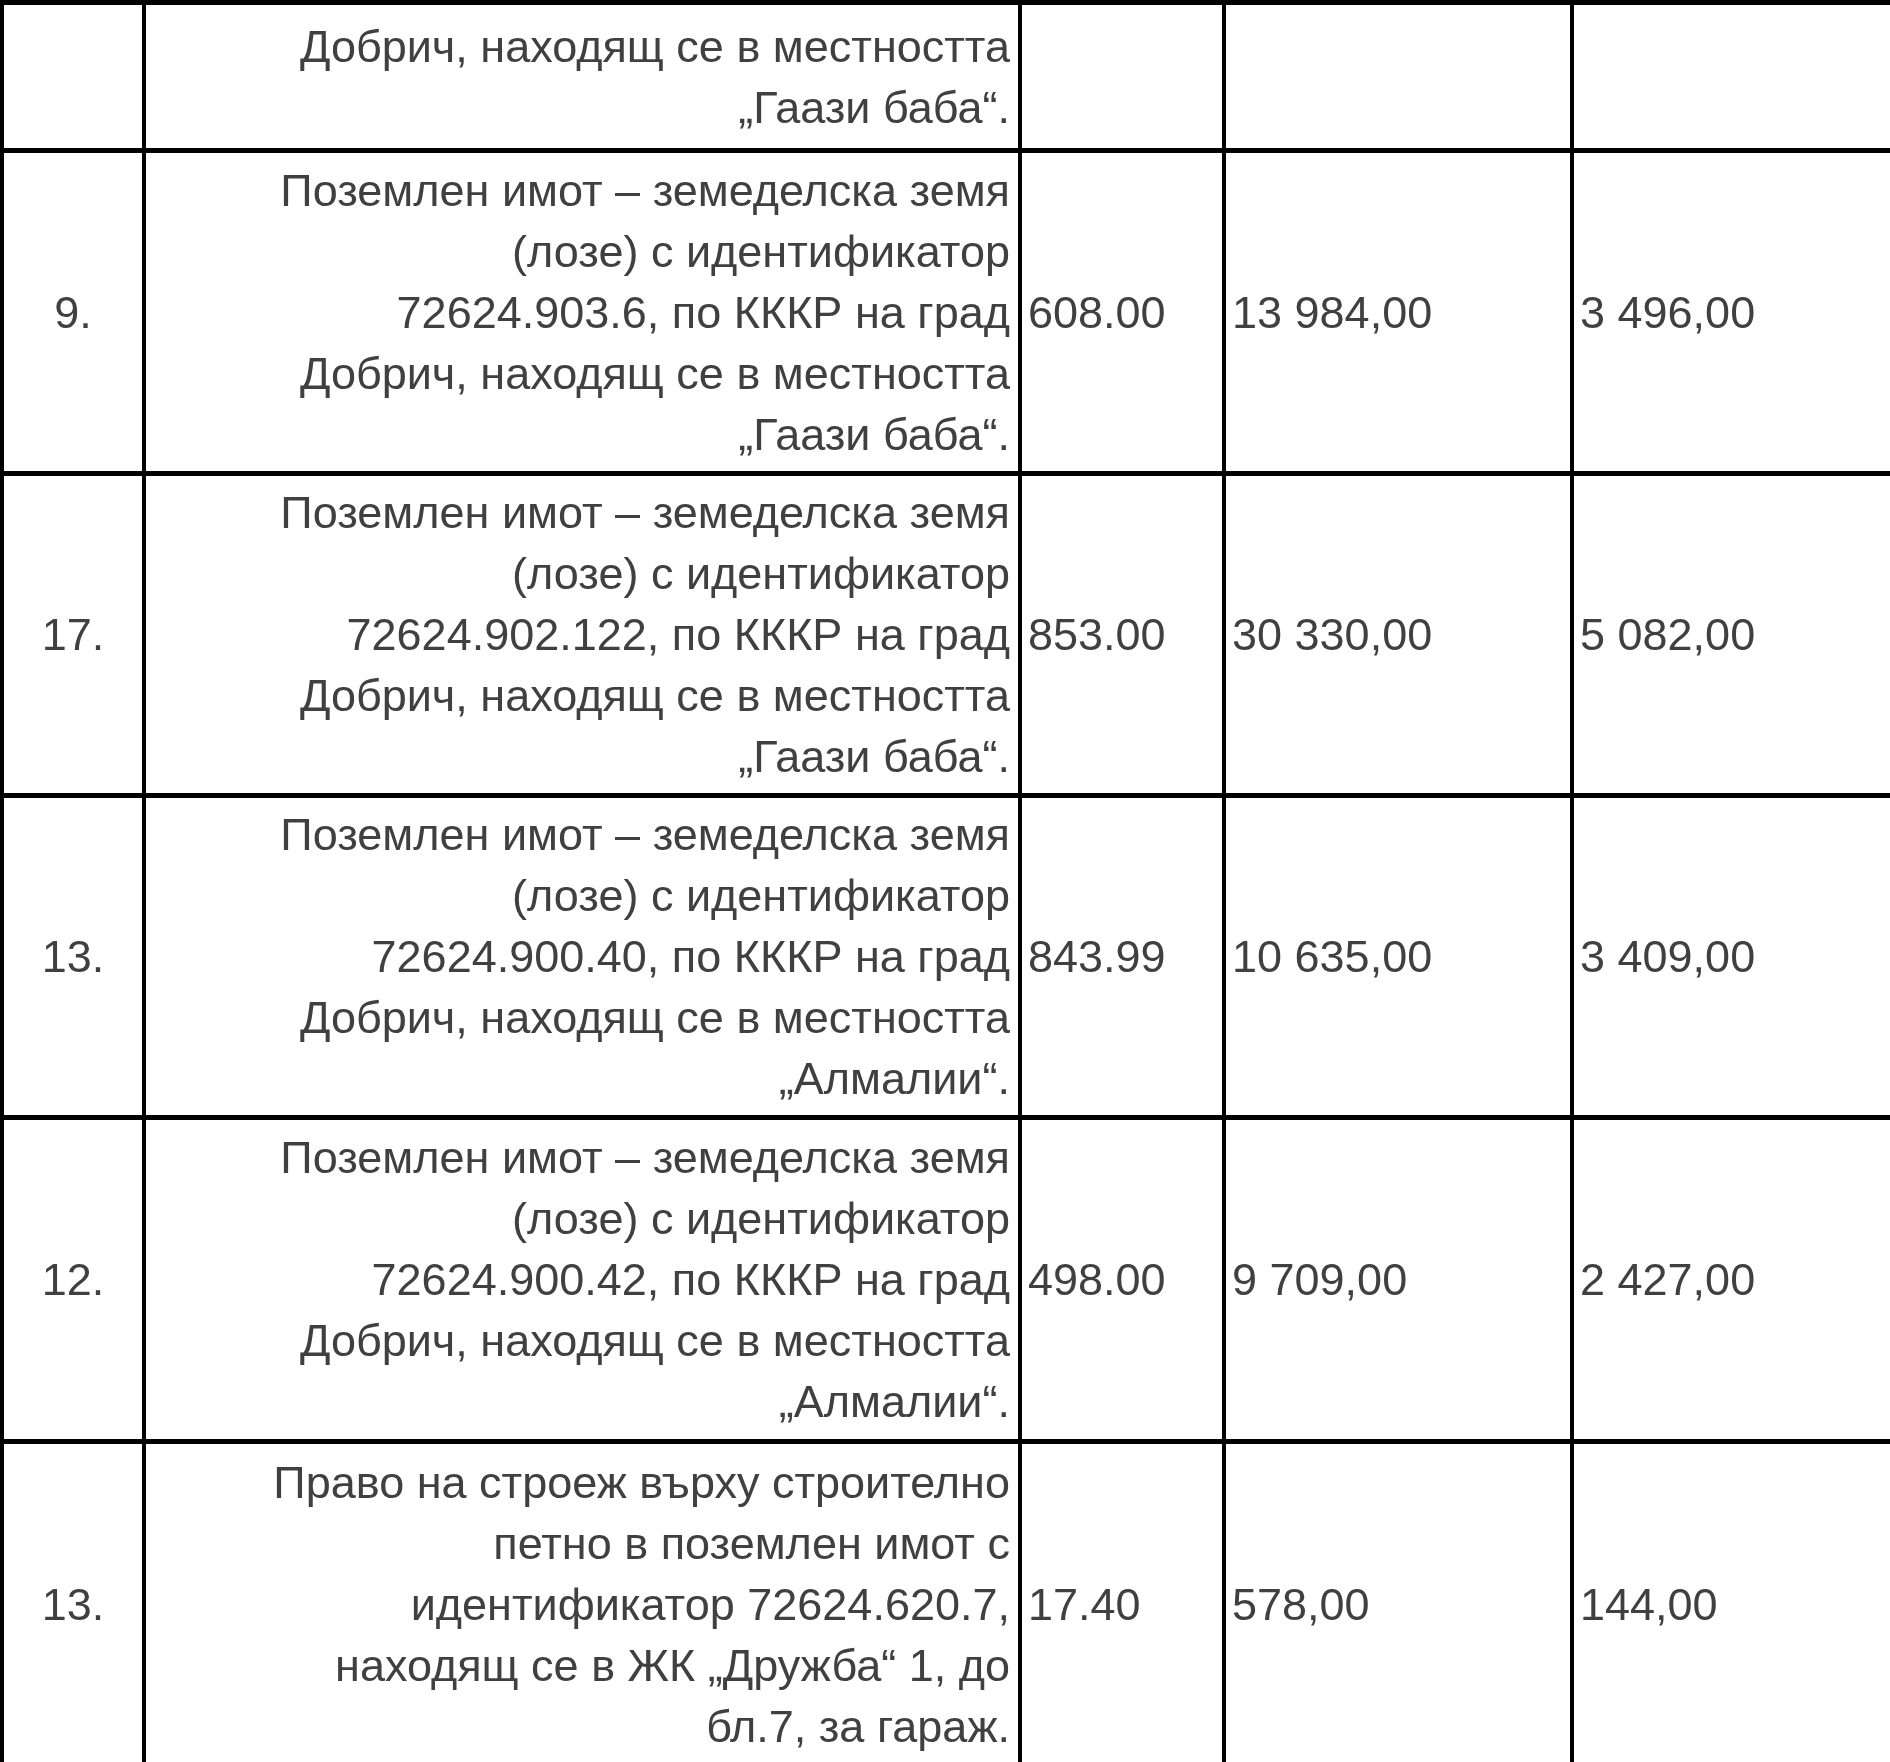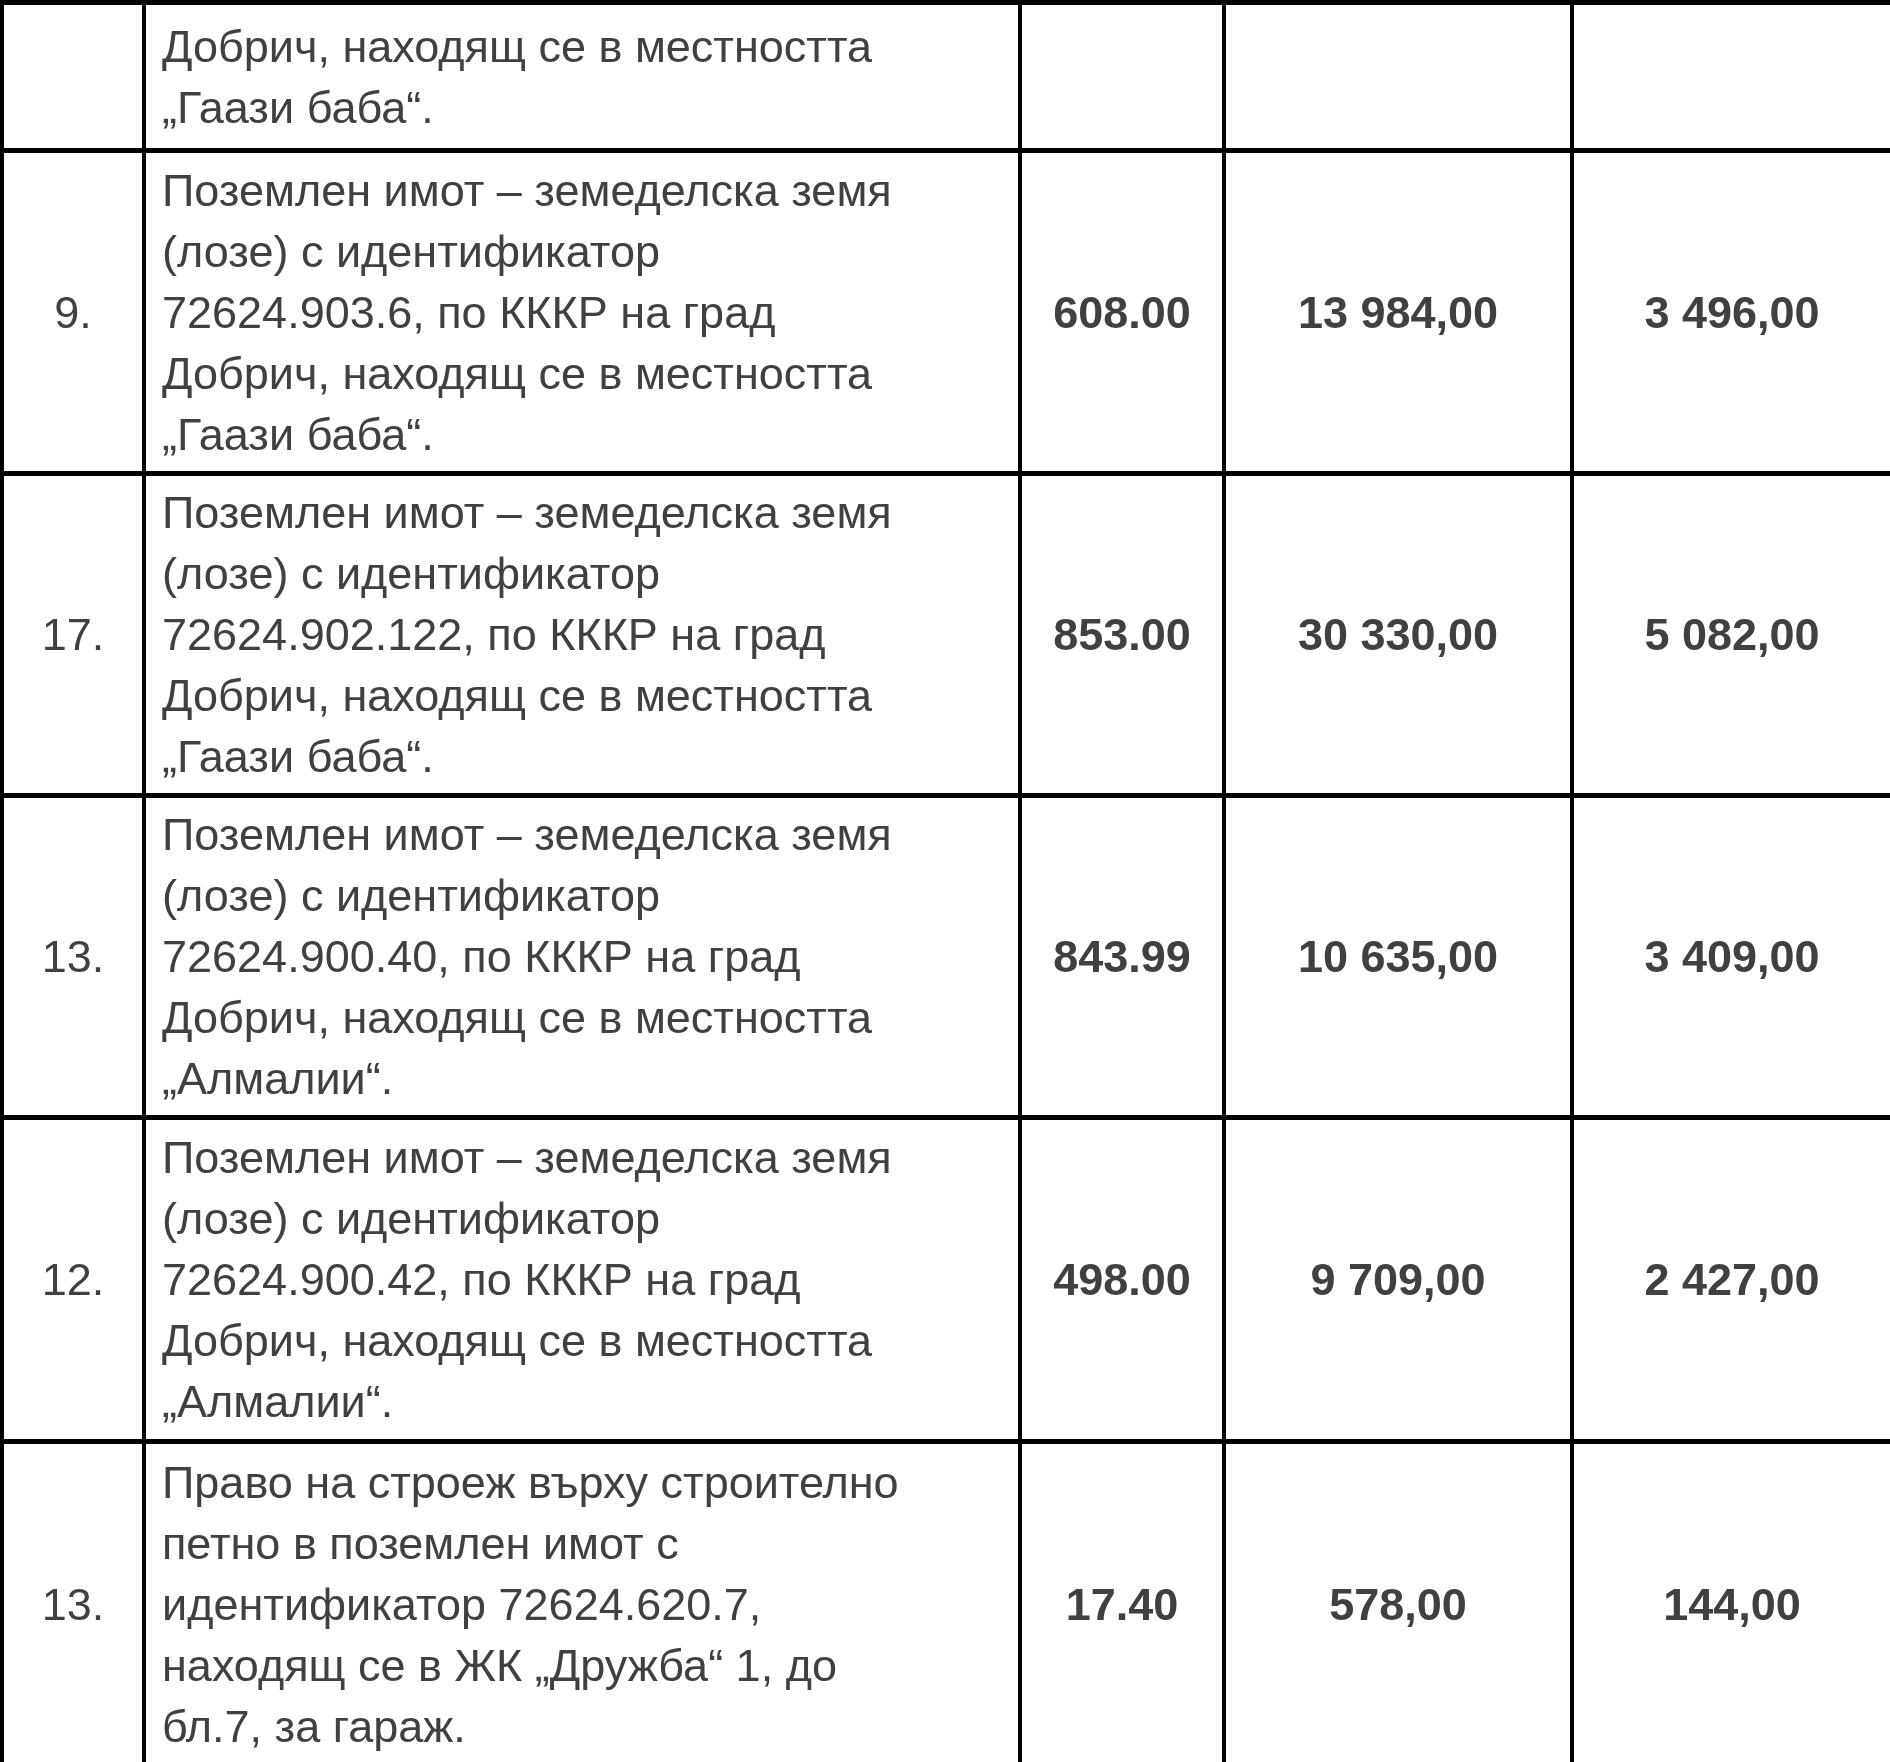--- a/index.html
+++ b/index.html
@@ -27,28 +27,26 @@
     font-size: 45px;
     line-height: 61px;
     overflow: hidden;
     box-sizing: border-box;
   }
   td.cell-num {
     text-align: center;
     padding: 0 4px;
   }
   td.cell-desc {
-    text-align: left;
+    text-align: right;
     padding: 6px 8px 6px 16px;
     white-space: pre-line;
   }
   td.cell-val {
-    text-align: center;
     padding: 0 6px;
-    font-weight: bold;
   }
 </style>
 </head>
 <body>
 
 <table class="props">
   <colgroup>
     <col style="width:142px">
     <col style="width:876px">
     <col style="width:204px">

